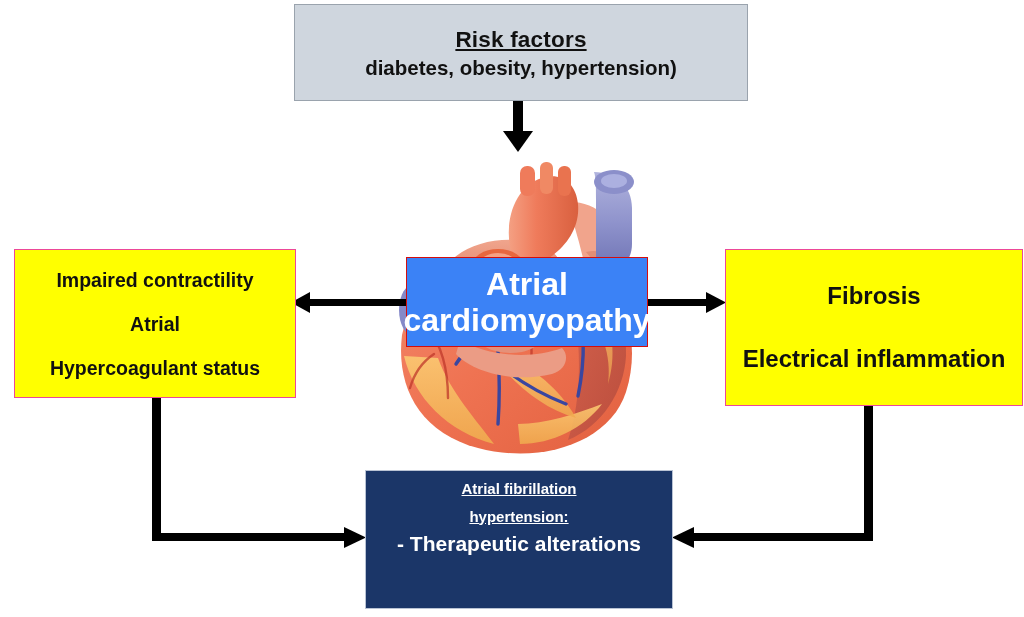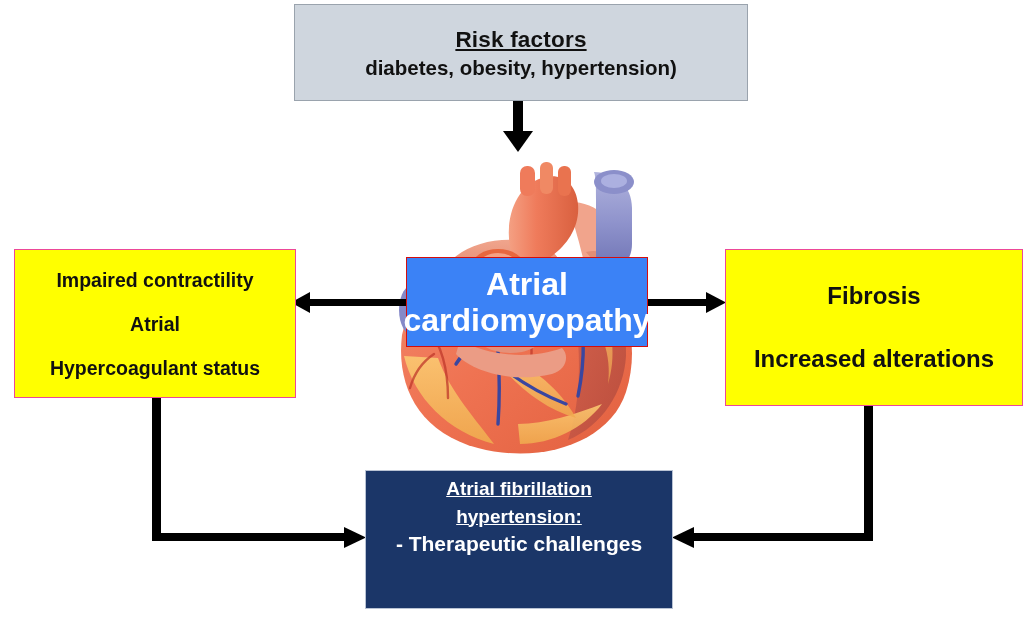--- a/index.html
+++ b/index.html
@@ -98,21 +98,21 @@
     background: #1b3668;
     border: 1px solid #b9c3d4;
     color: #ffffff;
     font-size: 21px;
     line-height: 27.5px;
     justify-content: flex-start;
     padding-top: 4px;
   }
   #blue-box .title-line {
     text-decoration: underline;
-    font-size: 19px;
+    font-size: 15px;
   }
 
   
   #connectors {
     position: absolute;
     left: 0;
     top: 0;
     width: 1024px;
     height: 617px;
     z-index: 3;
@@ -264,27 +264,27 @@
   </div>
 
   <div class="box yellow" id="left-yellow">
     <div>Impaired contractility</div>
     <div>Atrial</div>
     <div>Hypercoagulant status</div>
   </div>
 
   <div class="box yellow" id="right-yellow">
     <div>Fibrosis</div>
-    <div>Increased alterations</div>
+    <div>Electrical inflammation</div>
   </div>
 
   <div class="box" id="red-box">
     <div>Atrial</div>
     <div>cardiomyopathy</div>
   </div>
 
   <div class="box" id="blue-box">
     <div class="title-line">Atrial fibrillation</div>
     <div class="title-line">hypertension:</div>
-    <div>- Therapeutic challenges</div>
+    <div>- Therapeutic alterations</div>
   </div>
 
 </div>
 
 </body></html>

